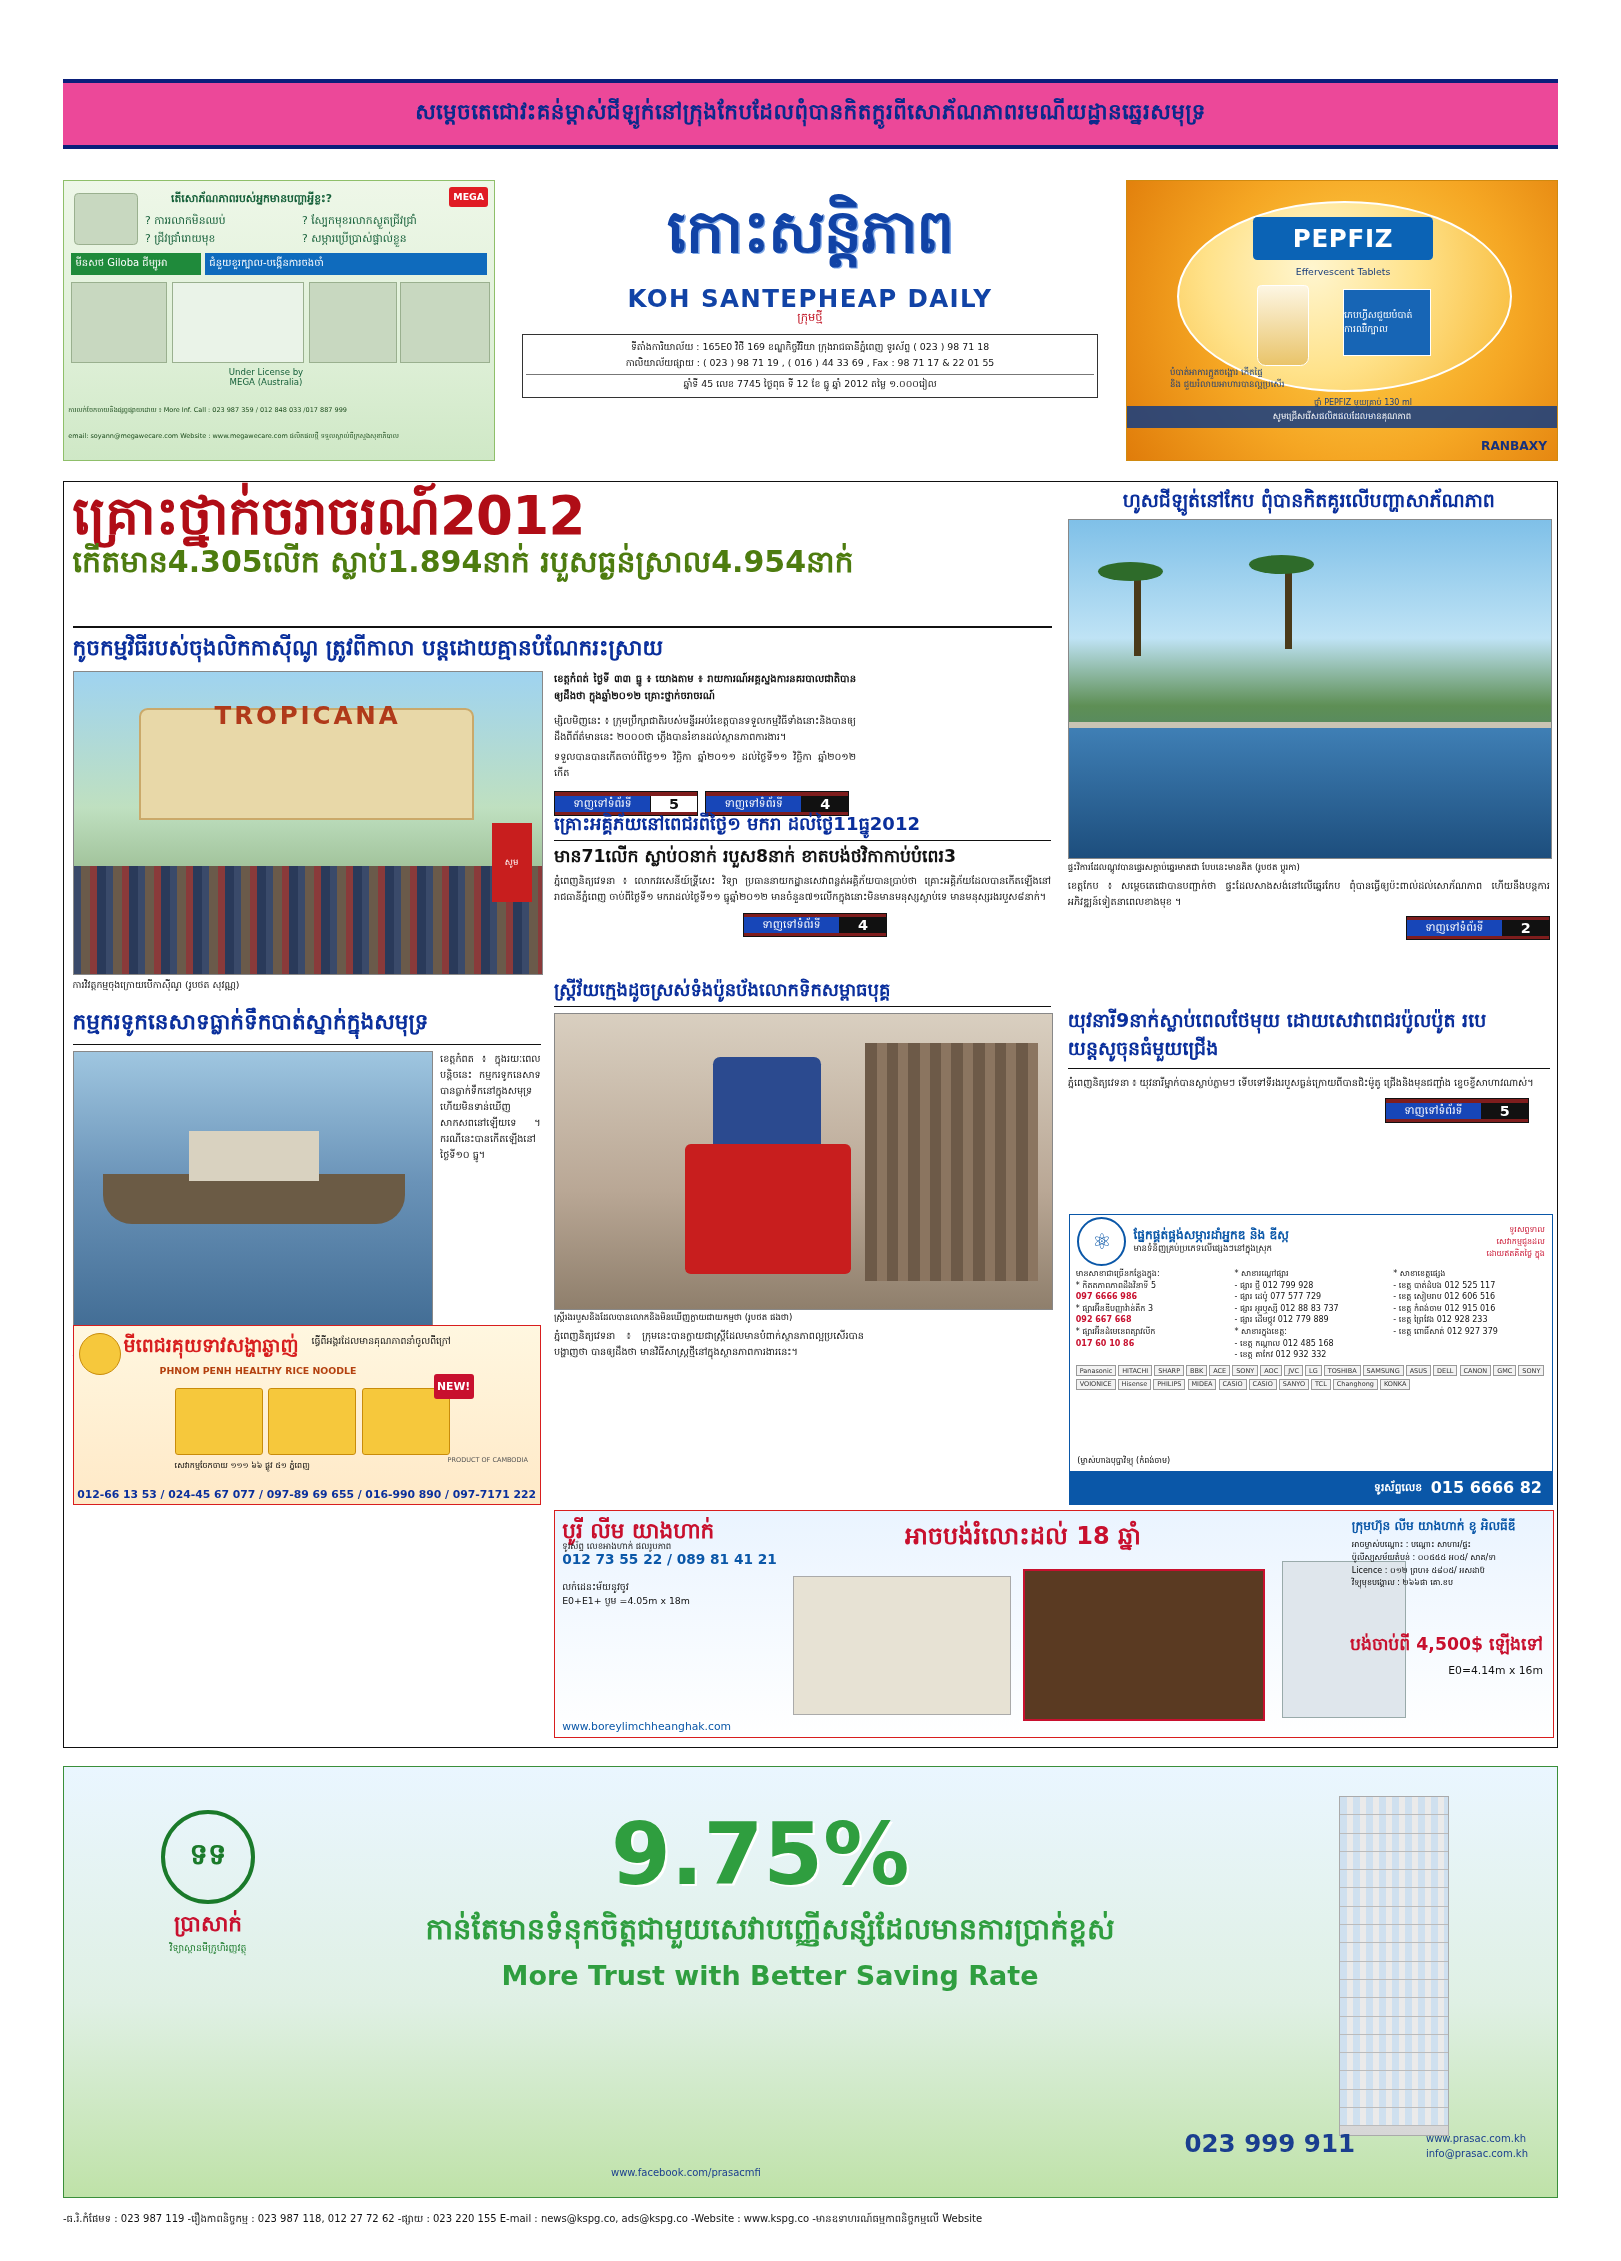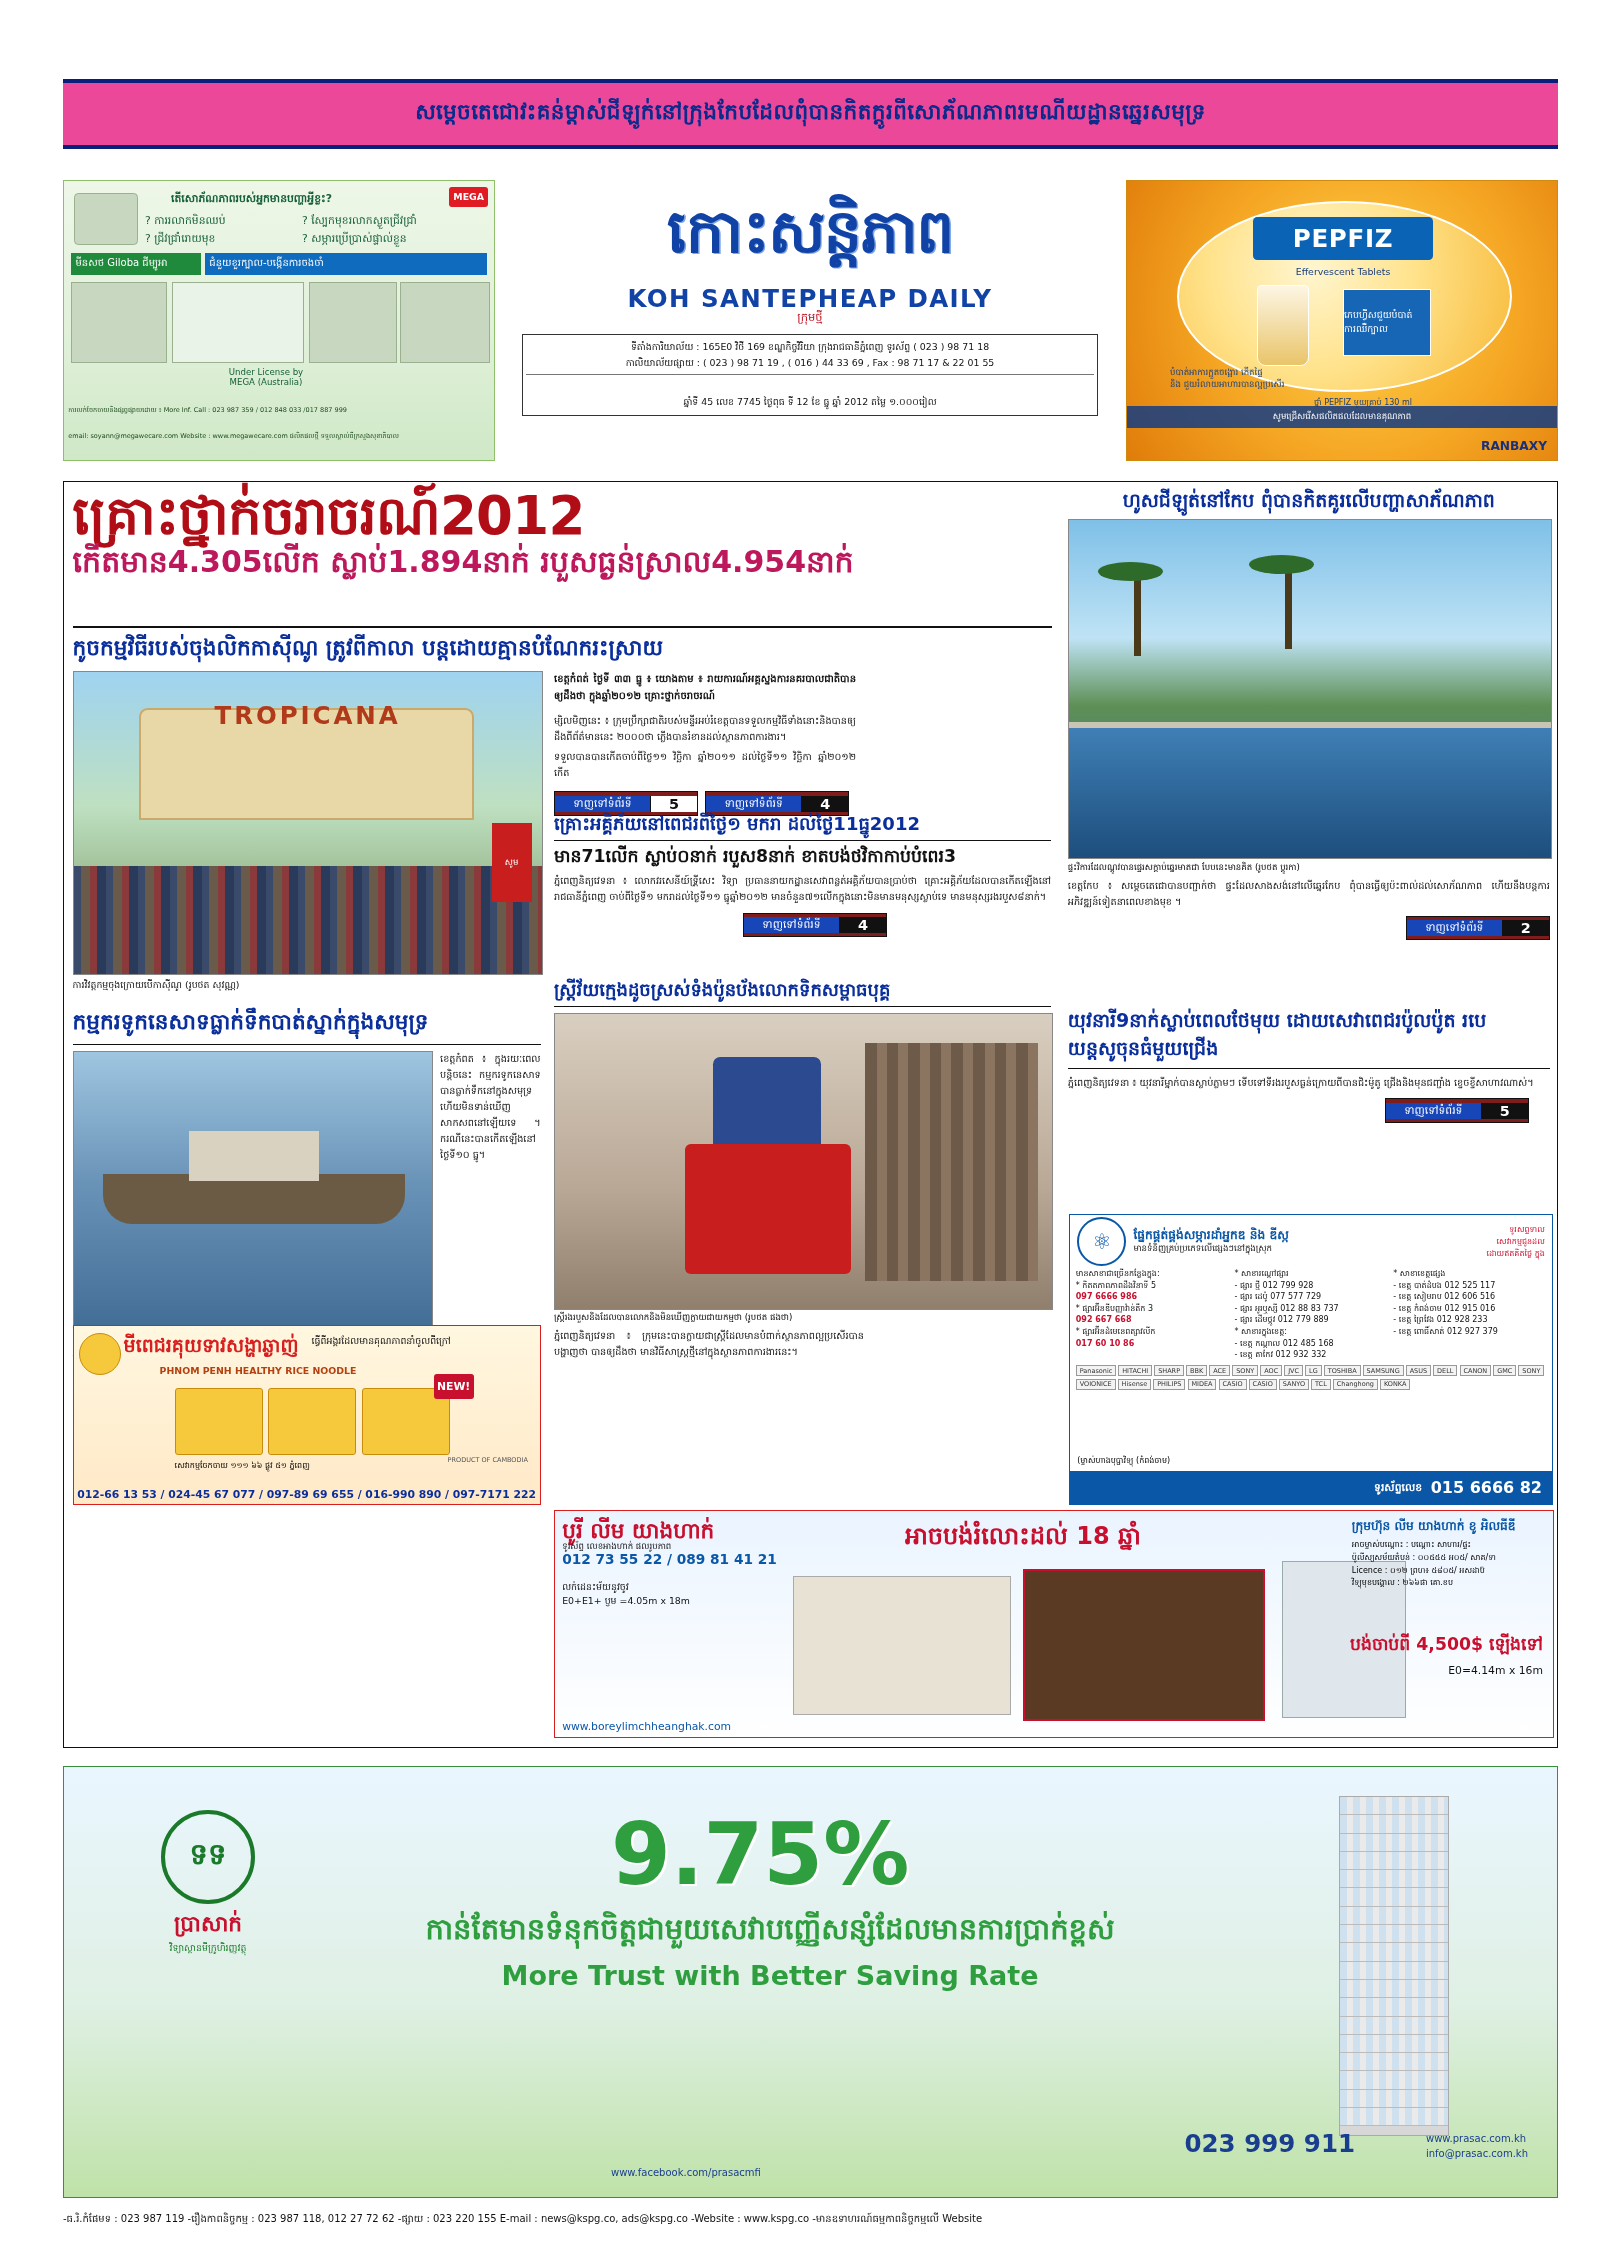--- a/index.html
+++ b/index.html
@@ -19,38 +19,38 @@
   .ad-left .bar{position:absolute;background:#1f8a3b;color:#fff;font-size:10px;display:flex;align-items:center;padding-left:4.3px;box-sizing:border-box;}
   .ad-left .megabadge{position:absolute;right:5.8px;top:5.8px;width:39px;height:20px;background:#e01b24;color:#fff;font-size:9.4px;font-weight:bold;border-radius:2.9px;display:flex;align-items:center;justify-content:center;}
   .ad-left .fine{position:absolute;left:4.3px;right:4.3px;font-size:6.5px;color:#1a4a1a;line-height:1.25;}
 
   .title-block{position:absolute;left:446px;top:0;width:602px;height:281px;text-align:center;}
   .logo-khmer{margin-top:13px;font-size:60px;font-weight:bold;color:#1143a6;letter-spacing:-1.4px;text-shadow:1.4px 1.4px 0 #7fa8e6;}
   .logo-en{font-size:24.5px;font-weight:bold;color:#1143a6;letter-spacing:1.4px;margin-top:2.9px;}
   .logo-sub{font-size:11.5px;color:#c01020;margin-top:-2.9px;}
   .infobox{margin:7.2px auto 0;width:576px;border:1.4px solid #333;box-sizing:border-box;font-size:9.4px;color:#111;text-align:center;padding:4.3px 2.9px;line-height:1.7;background:#fff;}
   .infobox .line{display:block;}
-  .infobox .last{border-top:0.7px solid #777;margin-top:2.9px;padding-top:19px;}
+  .infobox .last{border-top:0.7px solid #777;margin-top:2.9px;padding-top:1px;}
 
   .ad-right{position:absolute;right:0;top:0;width:432px;height:281px;background:radial-gradient(circle at 55% 45%, #ffd34d 0%, #f5a623 55%, #e07c0a 100%);border:1.4px solid #d08a10;box-sizing:border-box;overflow:hidden;}
   .pepfiz-circle{position:absolute;left:50px;top:20px;width:331px;height:187px;border-radius:50%;background:radial-gradient(circle at 40% 35%, #fff6d0 0%, #ffe28a 45%, #f7b733 100%);border:2.2px solid #fff;}
   .pep-logo{position:absolute;left:126px;top:36px;width:180px;height:43px;background:#0b63b5;color:#fff;font-size:24.5px;font-weight:bold;display:flex;align-items:center;justify-content:center;border-radius:4.3px;letter-spacing:0.7px;}
   .pep-sub{position:absolute;left:108px;top:85px;width:216px;text-align:center;color:#1a3e7a;font-size:9.4px;}
   .pep-box{position:absolute;left:216px;top:108px;width:86px;height:65px;background:#1765b5;border:1.4px solid #fff;color:#fff;font-size:9.4px;display:flex;align-items:center;justify-content:center;}
   .pep-glass{position:absolute;left:130px;top:104px;width:50px;height:79px;background:linear-gradient(180deg,#fdf6e3,#e9c46a);border:1.4px solid #fff;border-radius:4.3px 4.3px 8.6px 8.6px;}
   .ranbaxy{position:absolute;right:10px;bottom:7.2px;color:#15317e;font-size:12.2px;font-weight:bold;}
   .pep-ribbon{position:absolute;left:0;bottom:32px;width:100%;height:21.6px;background:rgba(20,60,130,.85);color:#fff;font-size:8.6px;display:flex;align-items:center;justify-content:center;}
 
   
   .content{position:absolute;left:63px;top:481px;width:1495px;height:1267px;border:1.4px solid #111;box-sizing:border-box;background:#fff;}
 
   
   .lead{position:absolute;left:8.6px;top:7.2px;width:979px;}
   .lead h1{margin:0;font-size:53px;font-weight:bold;color:#b00d16;letter-spacing:-0.7px;line-height:1;}
-  .lead h2{margin:2.9px 0 0;font-size:30px;font-weight:bold;color:#be185d;line-height:1.1;}
+  .lead h2{margin:2.9px 0 0;font-size:30px;font-weight:bold;color:#4d7c0f;line-height:1.1;}
   .lead-rule{position:absolute;left:8.6px;top:144px;width:979px;height:2.2px;background:#111;}
 
   .subhead{position:absolute;left:8.6px;top:153px;width:785px;font-size:21.6px;font-weight:bold;color:#0a2f9c;line-height:1.2;}
 
   .ph{position:absolute;overflow:hidden;}
 
   .photo1{left:8.6px;top:189px;width:468px;height:302px;background:linear-gradient(180deg,#9fd3f0 0%,#bfe0c0 45%,#6d8f5a 100%);border:0.7px solid #888;}
   .photo1 .arch{position:absolute;left:65px;top:36px;width:331px;height:108px;background:#e8d8a8;border:2.9px solid #caa96a;border-radius:8.6px 8.6px 0 0;}
   .photo1 .archtxt{position:absolute;left:0;top:29px;width:100%;text-align:center;color:#b03a1a;font-size:24.5px;font-weight:bold;letter-spacing:2.9px;}
   .photo1 .crowd{position:absolute;left:0;bottom:0;width:100%;height:108px;background:repeating-linear-gradient(90deg,#3a4a6a 0 7.2px,#6a5a4a 7.2px 16px,#8a3a3a 16px 23px,#2a3a5a 23px 32px);}

